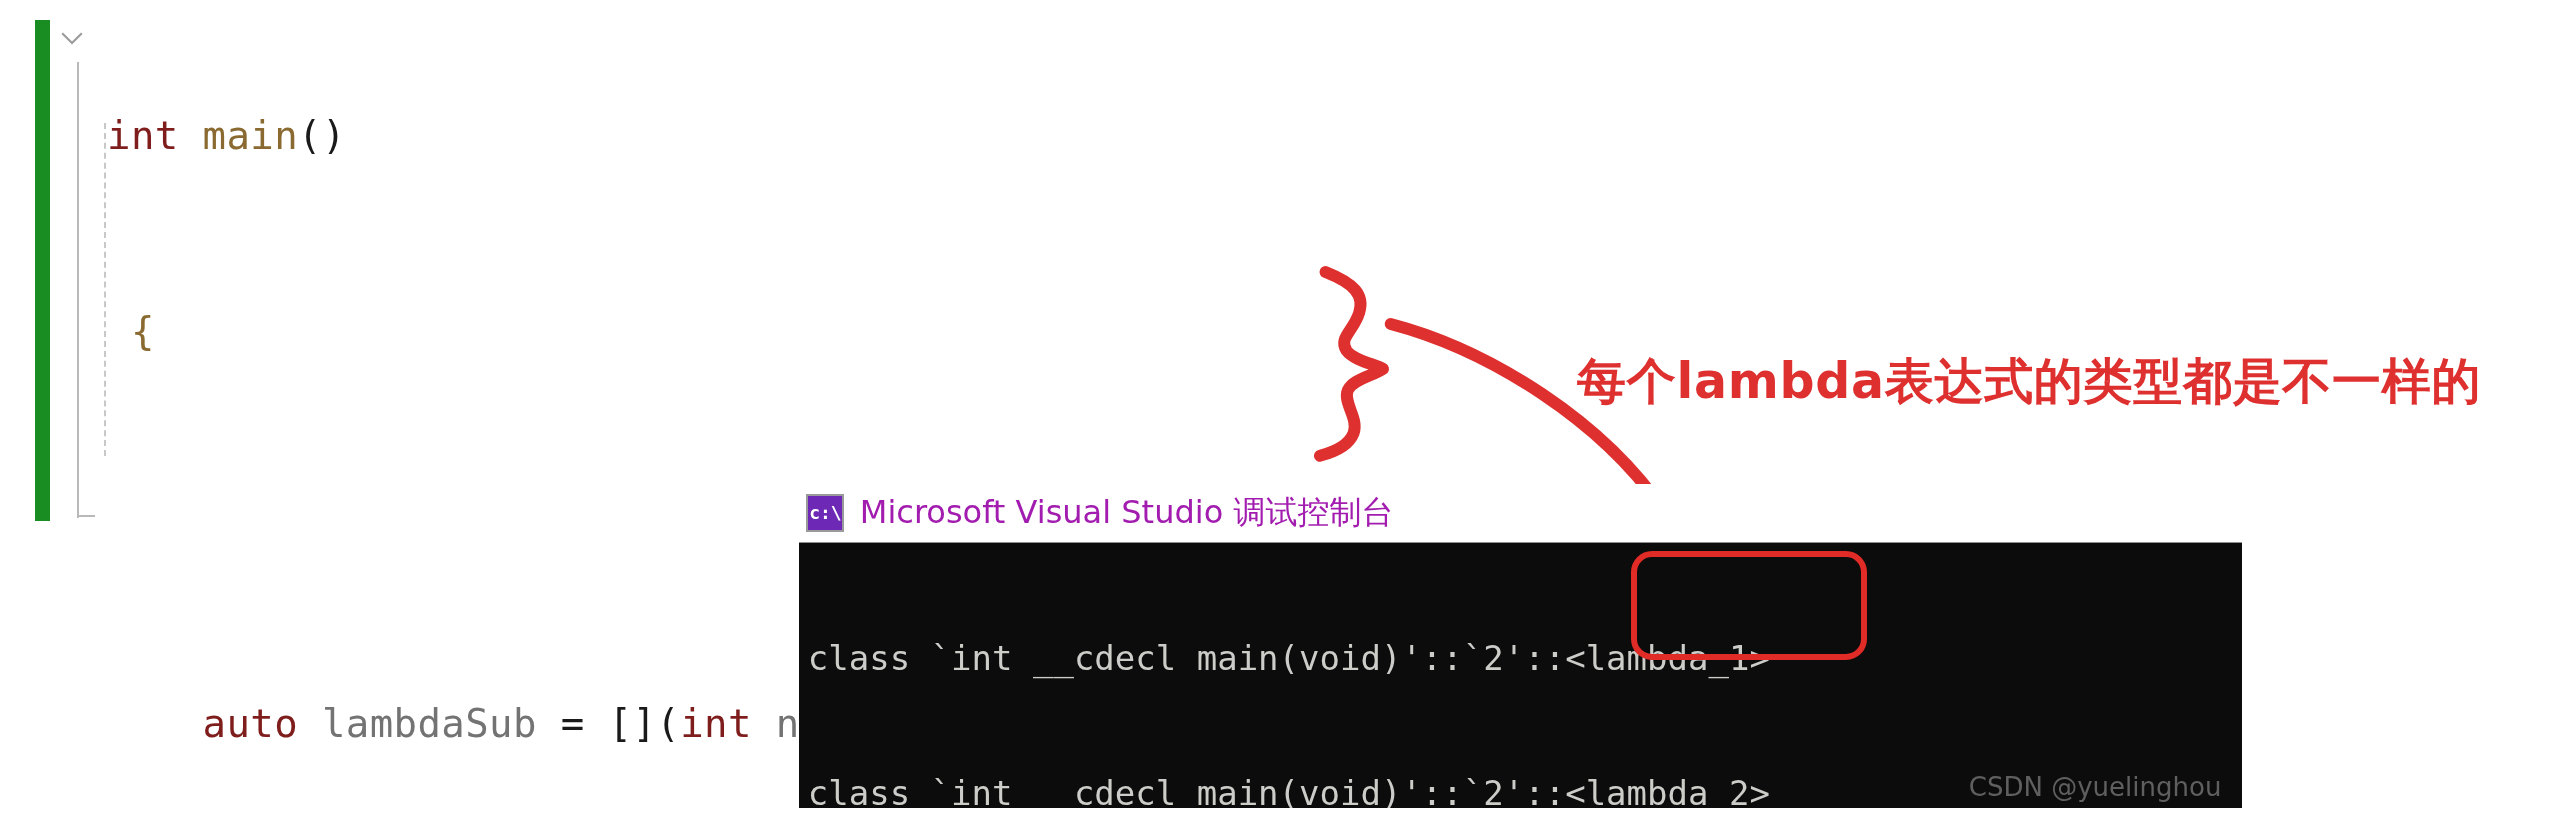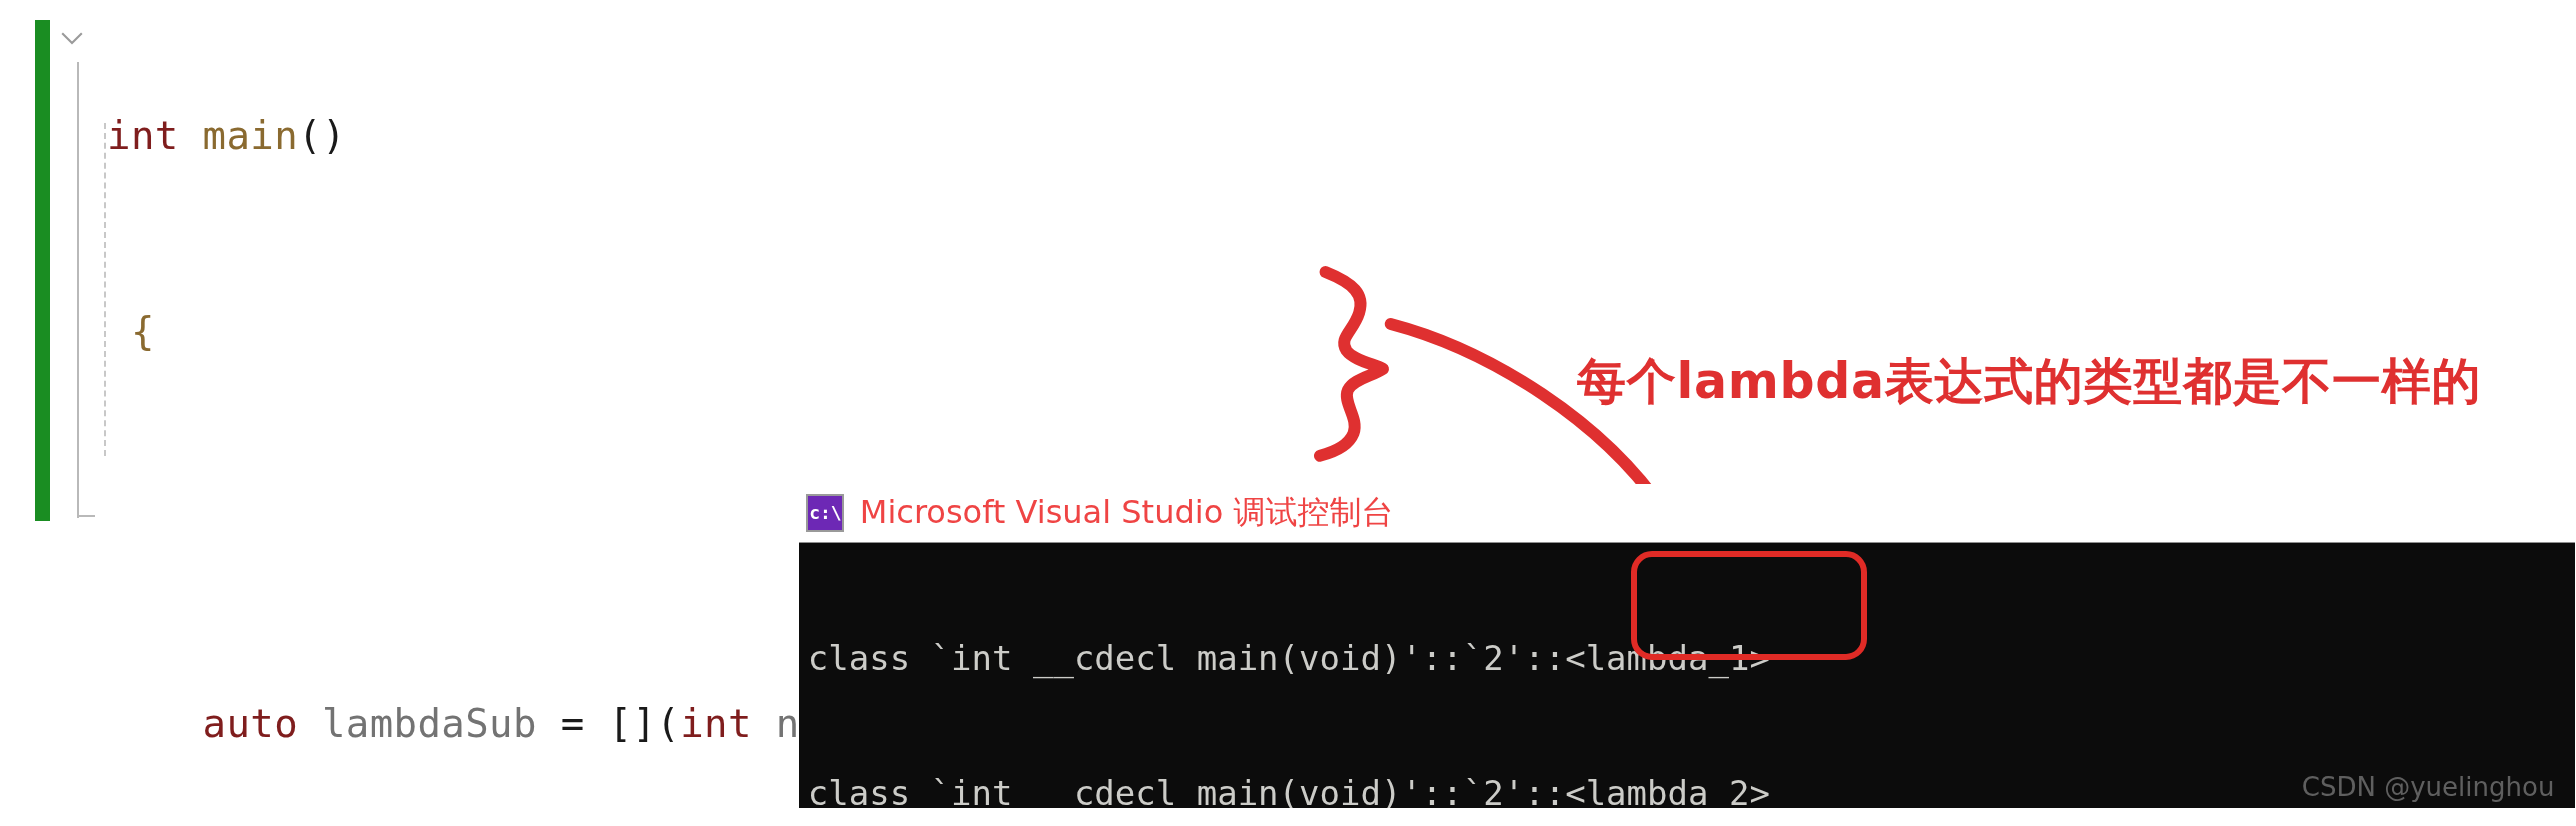--- a/index.html
+++ b/index.html
@@ -119,28 +119,28 @@
     color: #ffffff;
     font-family: "DejaVu Sans Mono", monospace;
     font-size: 18px;
     font-weight: bold;
     line-height: 1;
   }
   .console-title-text {
     margin-left: 15.4px;
     font-family: "DejaVu Sans", "Liberation Sans", sans-serif;
     font-size: 32px;
-    color: #ef4444;
+    color: #a21caf;
     white-space: nowrap;
     text-align: center;
   }
   .console-body {
     position: absolute;
     left: 8.4px; top: 58px;
-    width: 1776px; height: 265px;
+    width: 1443px; height: 265px;
     background: #0c0c0c;
     border-top: 1.4px solid #8f8f8f;
     overflow: hidden;
   }
   .console-lines {
     position: absolute;
     left: 8.4px; top: 2.8px;
     color: #ccccc8;
     font-family: "DejaVu Sans Mono", "Liberation Mono", monospace;
     font-size: 34px;

